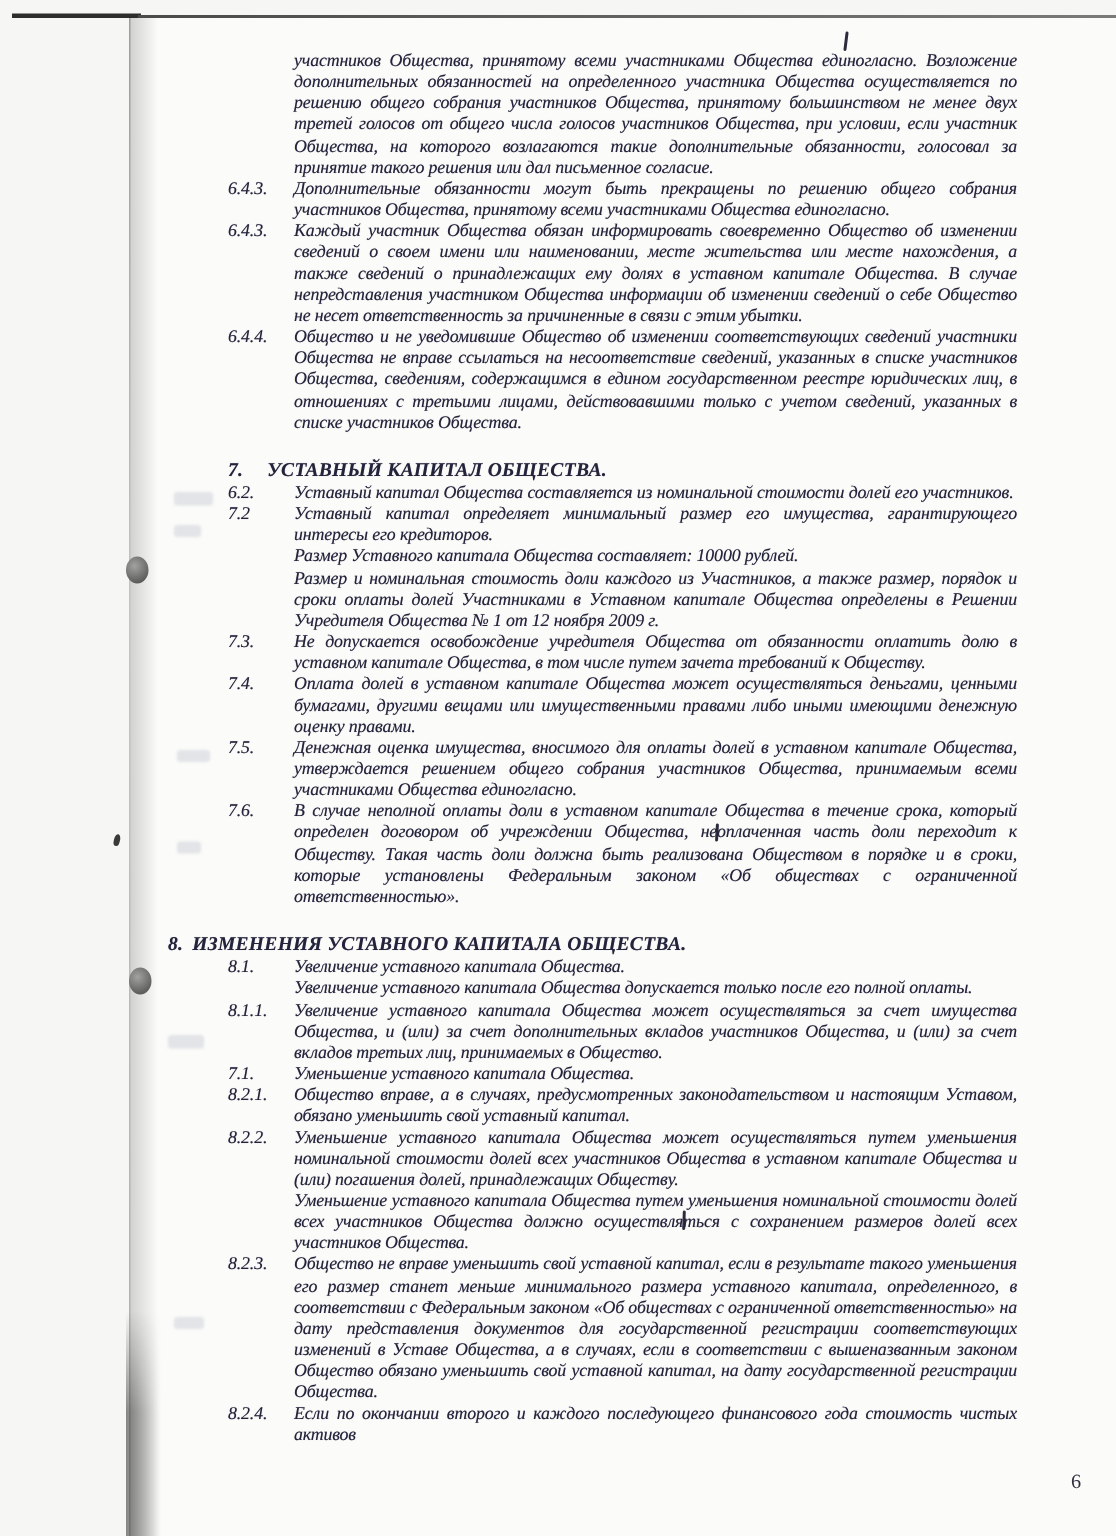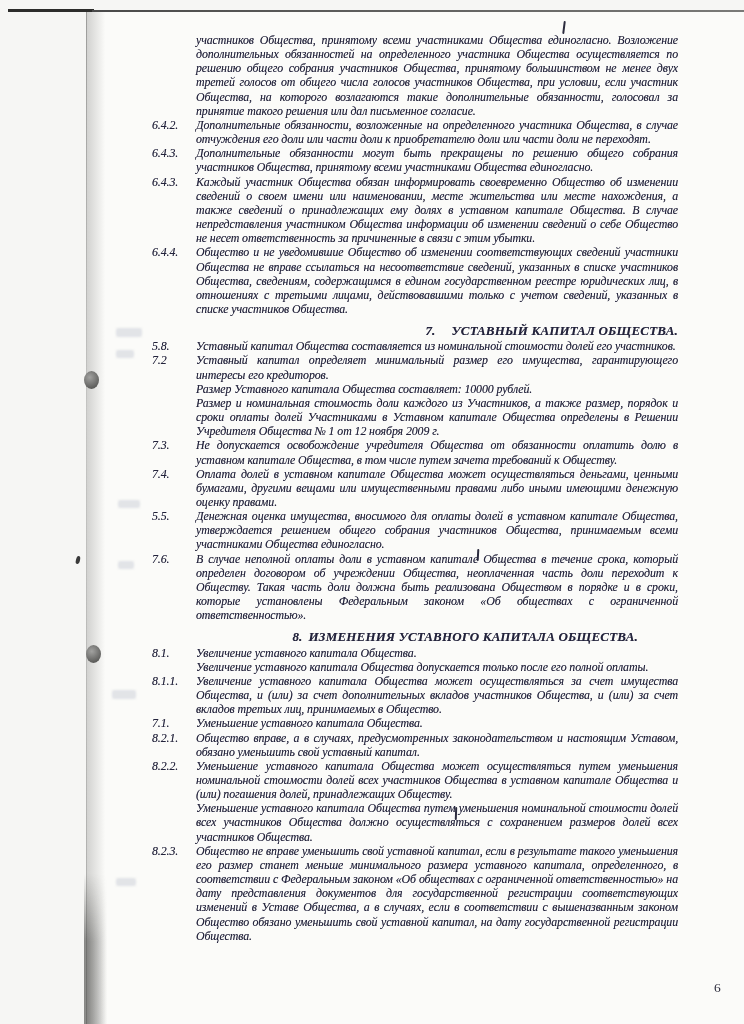--- a/index.html
+++ b/index.html
@@ -56,22 +56,22 @@
   .doc{
     position:absolute;left:152px;top:33px;width:526px;
     font-size:11.9px;line-height:14.15px;letter-spacing:-0.1px;
     color:#23233c;
     text-shadow:0 0 0.5px rgba(35,35,60,0.5);
     font-style:italic;
   }
   .blk{position:relative;padding-left:44px;text-align:justify;}
   .blk .num{position:absolute;left:0;top:0;white-space:nowrap;}
   .heading{
-    text-align:right;font-weight:bold;font-size:13px;letter-spacing:0.2px;
-    margin-top:8px;margin-bottom:1px;
+    text-align:left;font-weight:bold;font-size:13px;letter-spacing:0.2px;
+    margin-top:18px;margin-bottom:1px;
   }
   .heading .hnum{margin-right:6px;}
   .h7 .hnum{margin-right:16px;}
   .h8{transform:translateX(-40px);}
   .pagenum{position:absolute;left:714px;top:980px;font-size:13.5px;color:#2f2f3f;}
 </style>
 </head>
 <body>
 
 <div class="page"></div>
@@ -88,37 +88,37 @@
 <div class="apostrophe"></div>
 <div class="ghost g1"></div>
 <div class="ghost g2"></div>
 <div class="ghost g3"></div>
 <div class="ghost g4"></div>
 <div class="ghost g5"></div>
 <div class="ghost g6"></div>
 
 <div class="doc">
     <div class="blk"><span>участников Общества, принятому всеми участниками Общества единогласно. Возложение дополнительных обязанностей на определенного участника Общества осуществляется по решению общего собрания участников Общества, принятому большинством не менее двух третей голосов от общего числа голосов участников Общества, при условии, если участник Общества, на которого возлагаются такие дополнительные обязанности, голосовал за принятие такого решения или дал письменное согласие.</span></div>
-    <div class="blk"><span class="num">6.4.2.</span><span>Дополнительные обязанности, возложенные на определенного участника Общества, в случае отчуждения его доли или части доли к приобретателю доли или части доли не переходят.</span></div>
     <div class="blk"><span class="num">6.4.3.</span><span>Дополнительные обязанности могут быть прекращены по решению общего собрания участников Общества, принятому всеми участниками Общества единогласно.</span></div>
     <div class="blk"><span class="num">6.4.3.</span><span>Каждый участник Общества обязан информировать своевременно Общество об изменении сведений о своем имени или наименовании, месте жительства или месте нахождения, а также сведений о принадлежащих ему долях в уставном капитале Общества. В случае непредставления участником Общества информации об изменении сведений о себе Общество не несет ответственность за причиненные в связи с этим убытки.</span></div>
     <div class="blk"><span class="num">6.4.4.</span><span>Общество и не уведомившие Общество об изменении соответствующих сведений участники Общества не вправе ссылаться на несоответствие сведений, указанных в списке участников Общества, сведениям, содержащимся в едином государственном реестре юридических лиц, в отношениях с третьими лицами, действовавшими только с учетом сведений, указанных в списке участников Общества.</span></div>
     <div class="heading h7"><span class="hnum">7.</span><span>УСТАВНЫЙ КАПИТАЛ ОБЩЕСТВА.</span></div>
-    <div class="blk"><span class="num">5.8.</span><span>Уставный капитал Общества составляется из номинальной стоимости долей его участников.</span></div>
+    <div class="blk"><span class="num">6.2.</span><span>Уставный капитал Общества составляется из номинальной стоимости долей его участников.</span></div>
     <div class="blk"><span class="num">7.2</span><span>Уставный капитал определяет минимальный размер его имущества, гарантирующего интересы его кредиторов.</span></div>
     <div class="blk"><span>Размер Уставного капитала Общества составляет: 10000 рублей.</span></div>
     <div class="blk"><span>Размер и номинальная стоимость доли каждого из Участников, а также размер, порядок и сроки оплаты долей Участниками в Уставном капитале Общества определены в Решении Учредителя Общества № 1 от 12 ноября 2009 г.</span></div>
     <div class="blk"><span class="num">7.3.</span><span>Не допускается освобождение учредителя Общества от обязанности оплатить долю в уставном капитале Общества, в том числе путем зачета требований к Обществу.</span></div>
     <div class="blk"><span class="num">7.4.</span><span>Оплата долей в уставном капитале Общества может осуществляться деньгами, ценными бумагами, другими вещами или имущественными правами либо иными имеющими денежную оценку правами.</span></div>
-    <div class="blk"><span class="num">5.5.</span><span>Денежная оценка имущества, вносимого для оплаты долей в уставном капитале Общества, утверждается решением общего собрания участников Общества, принимаемым всеми участниками Общества единогласно.</span></div>
+    <div class="blk"><span class="num">7.5.</span><span>Денежная оценка имущества, вносимого для оплаты долей в уставном капитале Общества, утверждается решением общего собрания участников Общества, принимаемым всеми участниками Общества единогласно.</span></div>
     <div class="blk"><span class="num">7.6.</span><span>В случае неполной оплаты доли в уставном капитале Общества в течение срока, который определен договором об учреждении Общества, неоплаченная часть доли переходит к Обществу. Такая часть доли должна быть реализована Обществом в порядке и в сроки, которые установлены Федеральным законом «Об обществах с ограниченной ответственностью».</span></div>
     <div class="heading h8"><span class="hnum">8.</span><span>ИЗМЕНЕНИЯ УСТАВНОГО КАПИТАЛА ОБЩЕСТВА.</span></div>
     <div class="blk"><span class="num">8.1.</span><span>Увеличение уставного капитала Общества.</span></div>
     <div class="blk"><span>Увеличение уставного капитала Общества допускается только после его полной оплаты.</span></div>
     <div class="blk"><span class="num">8.1.1.</span><span>Увеличение уставного капитала Общества может осуществляться за счет имущества Общества, и (или) за счет дополнительных вкладов участников Общества, и (или) за счет вкладов третьих лиц, принимаемых в Общество.</span></div>
     <div class="blk"><span class="num">7.1.</span><span>Уменьшение уставного капитала Общества.</span></div>
     <div class="blk"><span class="num">8.2.1.</span><span>Общество вправе, а в случаях, предусмотренных законодательством и настоящим Уставом, обязано уменьшить свой уставный капитал.</span></div>
     <div class="blk"><span class="num">8.2.2.</span><span>Уменьшение уставного капитала Общества может осуществляться путем уменьшения номинальной стоимости долей всех участников Общества в уставном капитале Общества и (или) погашения долей, принадлежащих Обществу.</span></div>
     <div class="blk"><span>Уменьшение уставного капитала Общества путем уменьшения номинальной стоимости долей всех участников Общества должно осуществляться с сохранением размеров долей всех участников Общества.</span></div>
     <div class="blk"><span class="num">8.2.3.</span><span>Общество не вправе уменьшить свой уставной капитал, если в результате такого уменьшения его размер станет меньше минимального размера уставного капитала, определенного, в соответствии с Федеральным законом «Об обществах с ограниченной ответственностью» на дату представления документов для государственной регистрации соответствующих изменений в Уставе Общества, а в случаях, если в соответствии с вышеназванным законом Общество обязано уменьшить свой уставной капитал, на дату государственной регистрации Общества.</span></div>
+    <div class="blk"><span class="num">8.2.4.</span><span>Если по окончании второго и каждого последующего финансового года стоимость чистых активов</span></div>
   </div>
 
 <div class="pagenum">6</div>
 
 </body></html>

